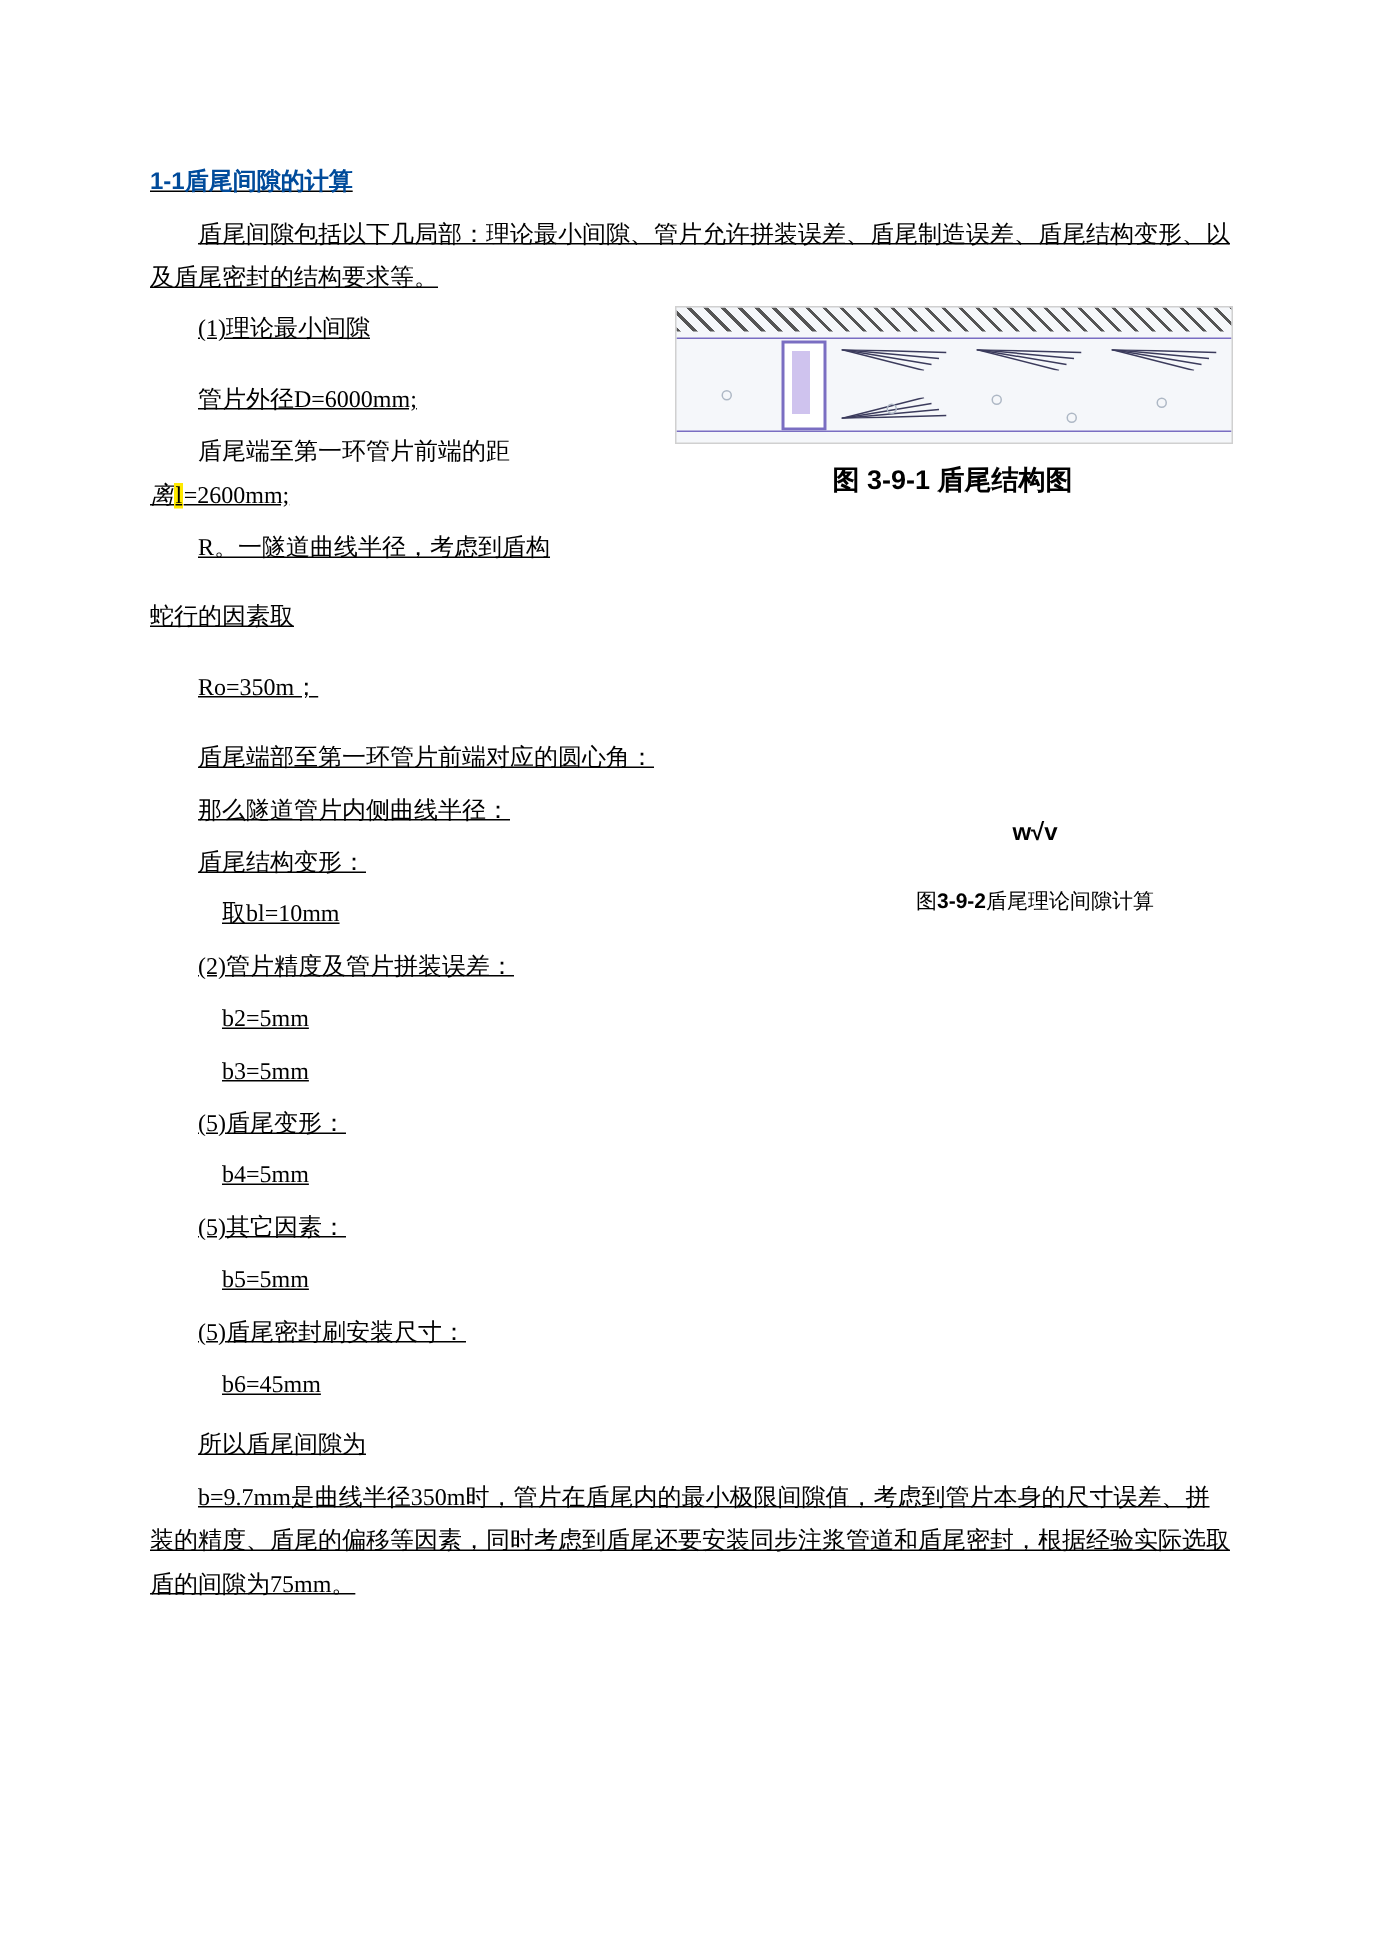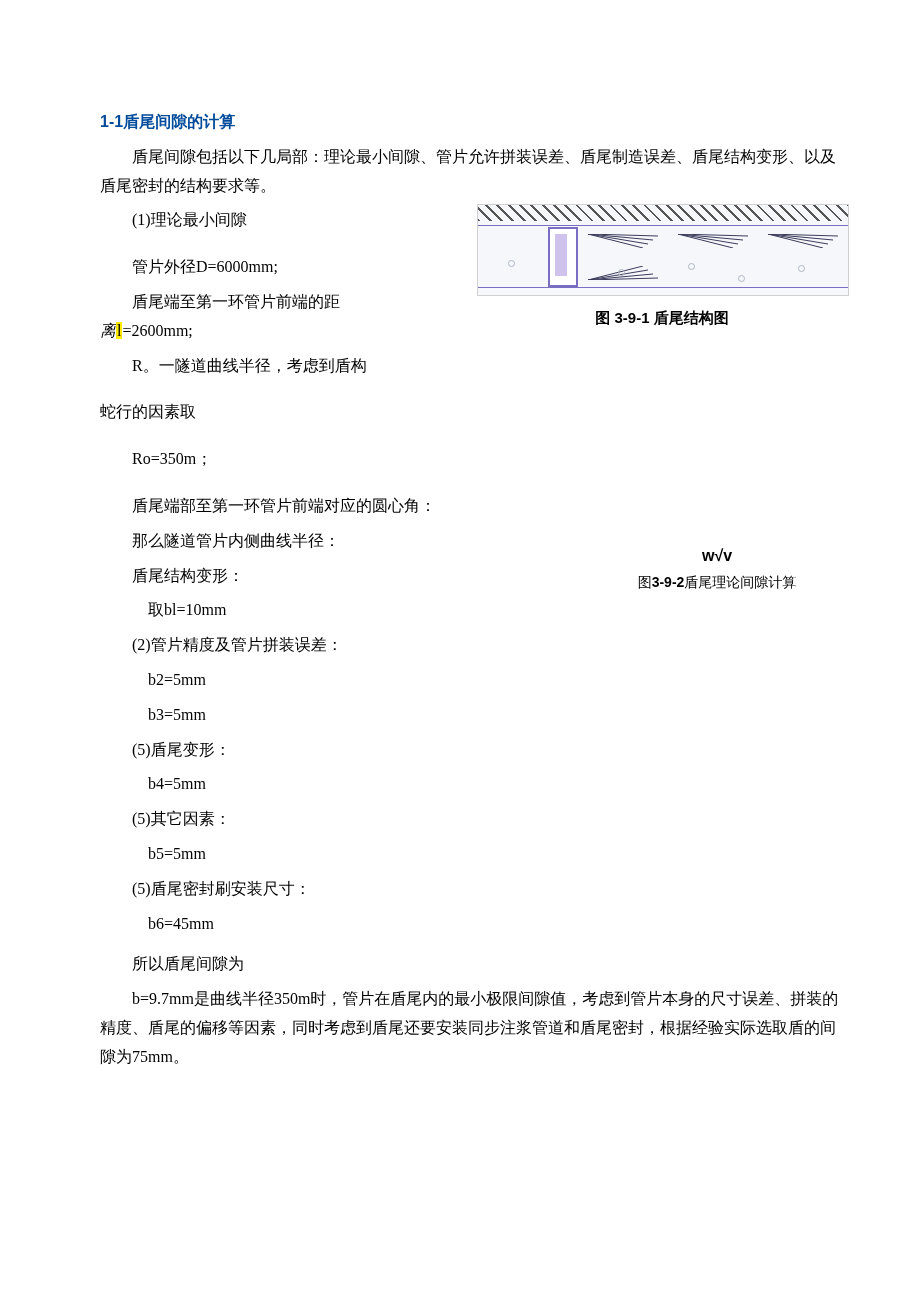--- a/index.html
+++ b/index.html
@@ -8,22 +8,23 @@
     background: #fff;
     font-family: "SimSun", "宋体", serif;
     font-size: 16px;
     color: #000;
     line-height: 1.8;
   }
   .page {
     width: 920px;
     min-height: 1301px;
     box-sizing: border-box;
-    padding: 108px 73px 60px 100px;
+    padding: 108px 100px 60px 100px;
     position: relative;
+    text-decoration: underline;
   }
   .heading {
     color: #004b9b;
     font-weight: bold;
     font-family: Arial, "SimSun", sans-serif;
     margin-bottom: 6px;
   }
   .para {
     text-indent: 2em;
     margin: 4px 0;
@@ -88,21 +89,21 @@
   }
   .hline {
     position: absolute;
     height: 1px;
     background: #7a6ec2;
     left: 0; right: 0;
   }
   .fig-caption {
     font-family: "SimHei", "黑体", sans-serif;
     font-weight: bold;
-    font-size: 15px;
+    font-size: 18px;
     margin-top: 8px;
   }
   .fig2-wrap {
     float: right;
     width: 240px;
     margin: -20px 10px 0 20px;
     text-align: center;
   }
   .fig2-caption {
     font-size: 14px;
@@ -201,21 +202,21 @@
 
   <div class="para-block ind-1">Ro=350m；</div>
 
   <div class="small-gap"></div>
 
   <div class="para-block ind-1">盾尾端部至第一环管片前端对应的圆心角：</div>
 
   <div class="para-block ind-1">那么隧道管片内侧曲线半径：</div>
 
   <div class="fig2-wrap">
-    <div class="ff-sans" style="font-weight:bold; ">w√v</div>
+    <div class="ff-sans" style="font-weight:bold; margin-bottom:18px;">w√v</div>
     <div class="fig2-caption">
       <span>图</span><span class="ff-sans" style="font-weight:bold;">3-9-2</span><span>盾尾理论间隙计算</span>
     </div>
   </div>
 
   <div class="para-block ind-1">盾尾结构变形：</div>
 
   <div class="para-block ind-2">取bl=10mm</div>
 
   <div class="para-block ind-1">(2)管片精度及管片拼装误差：</div>

